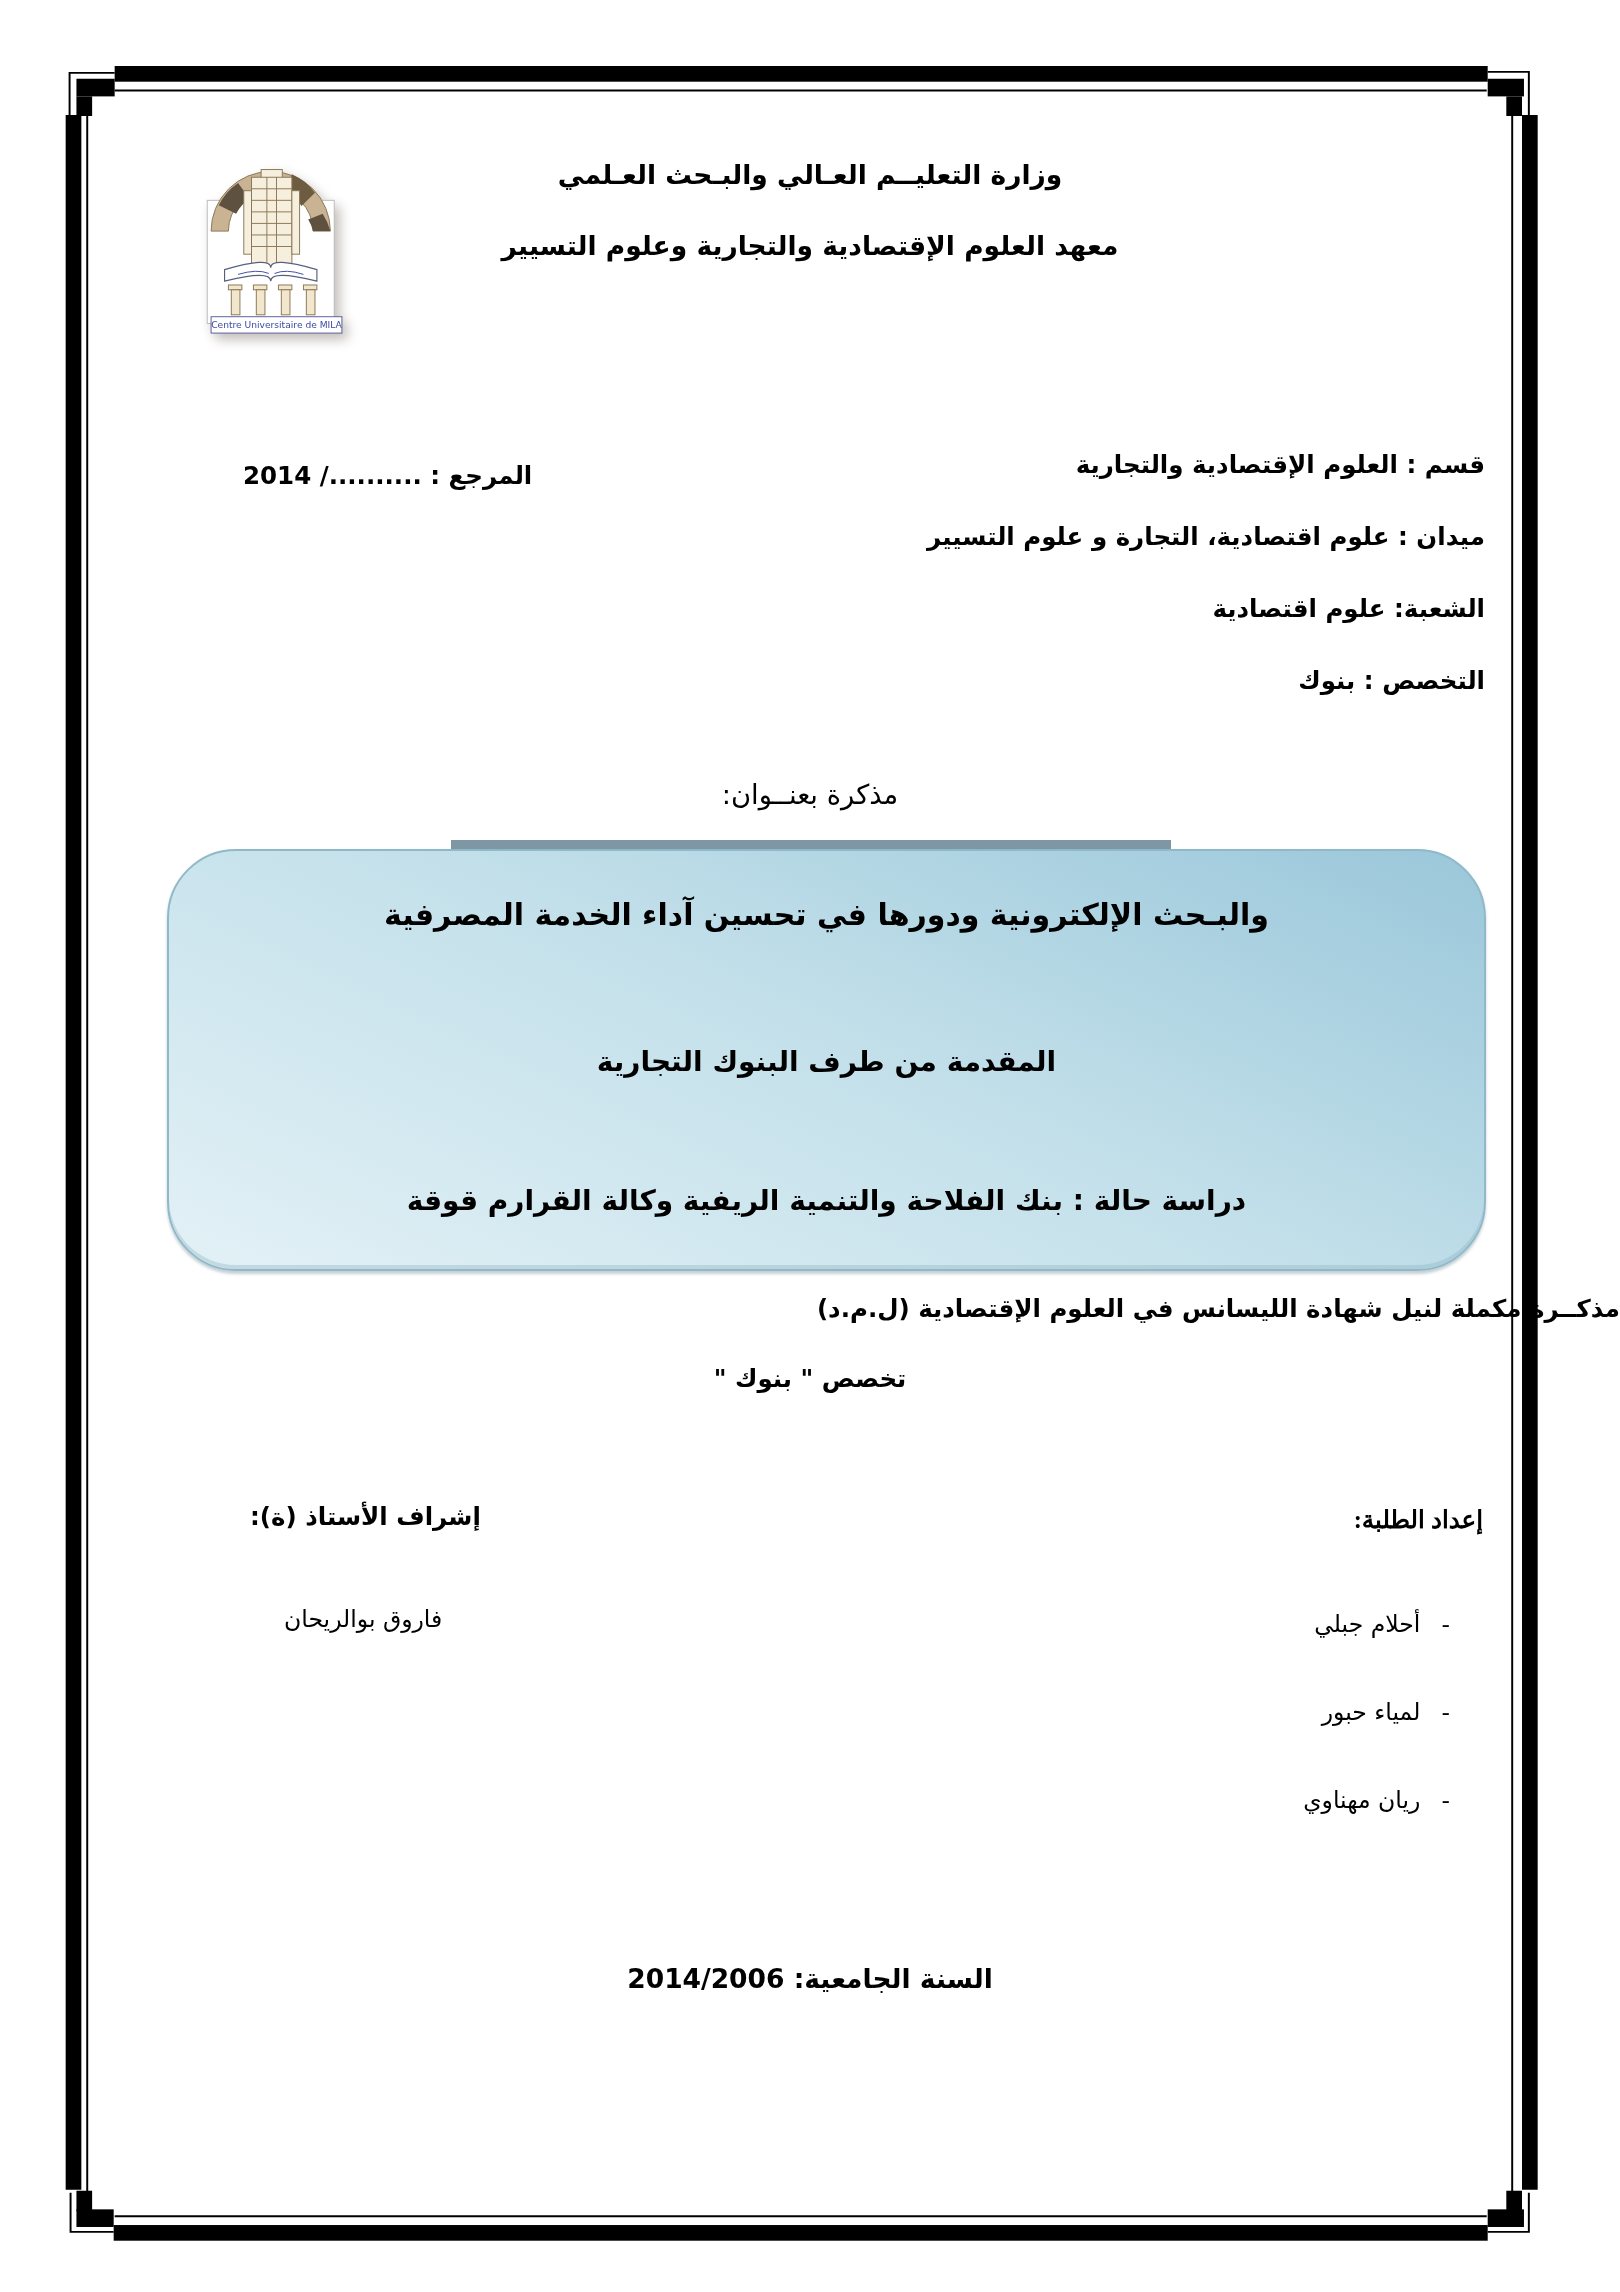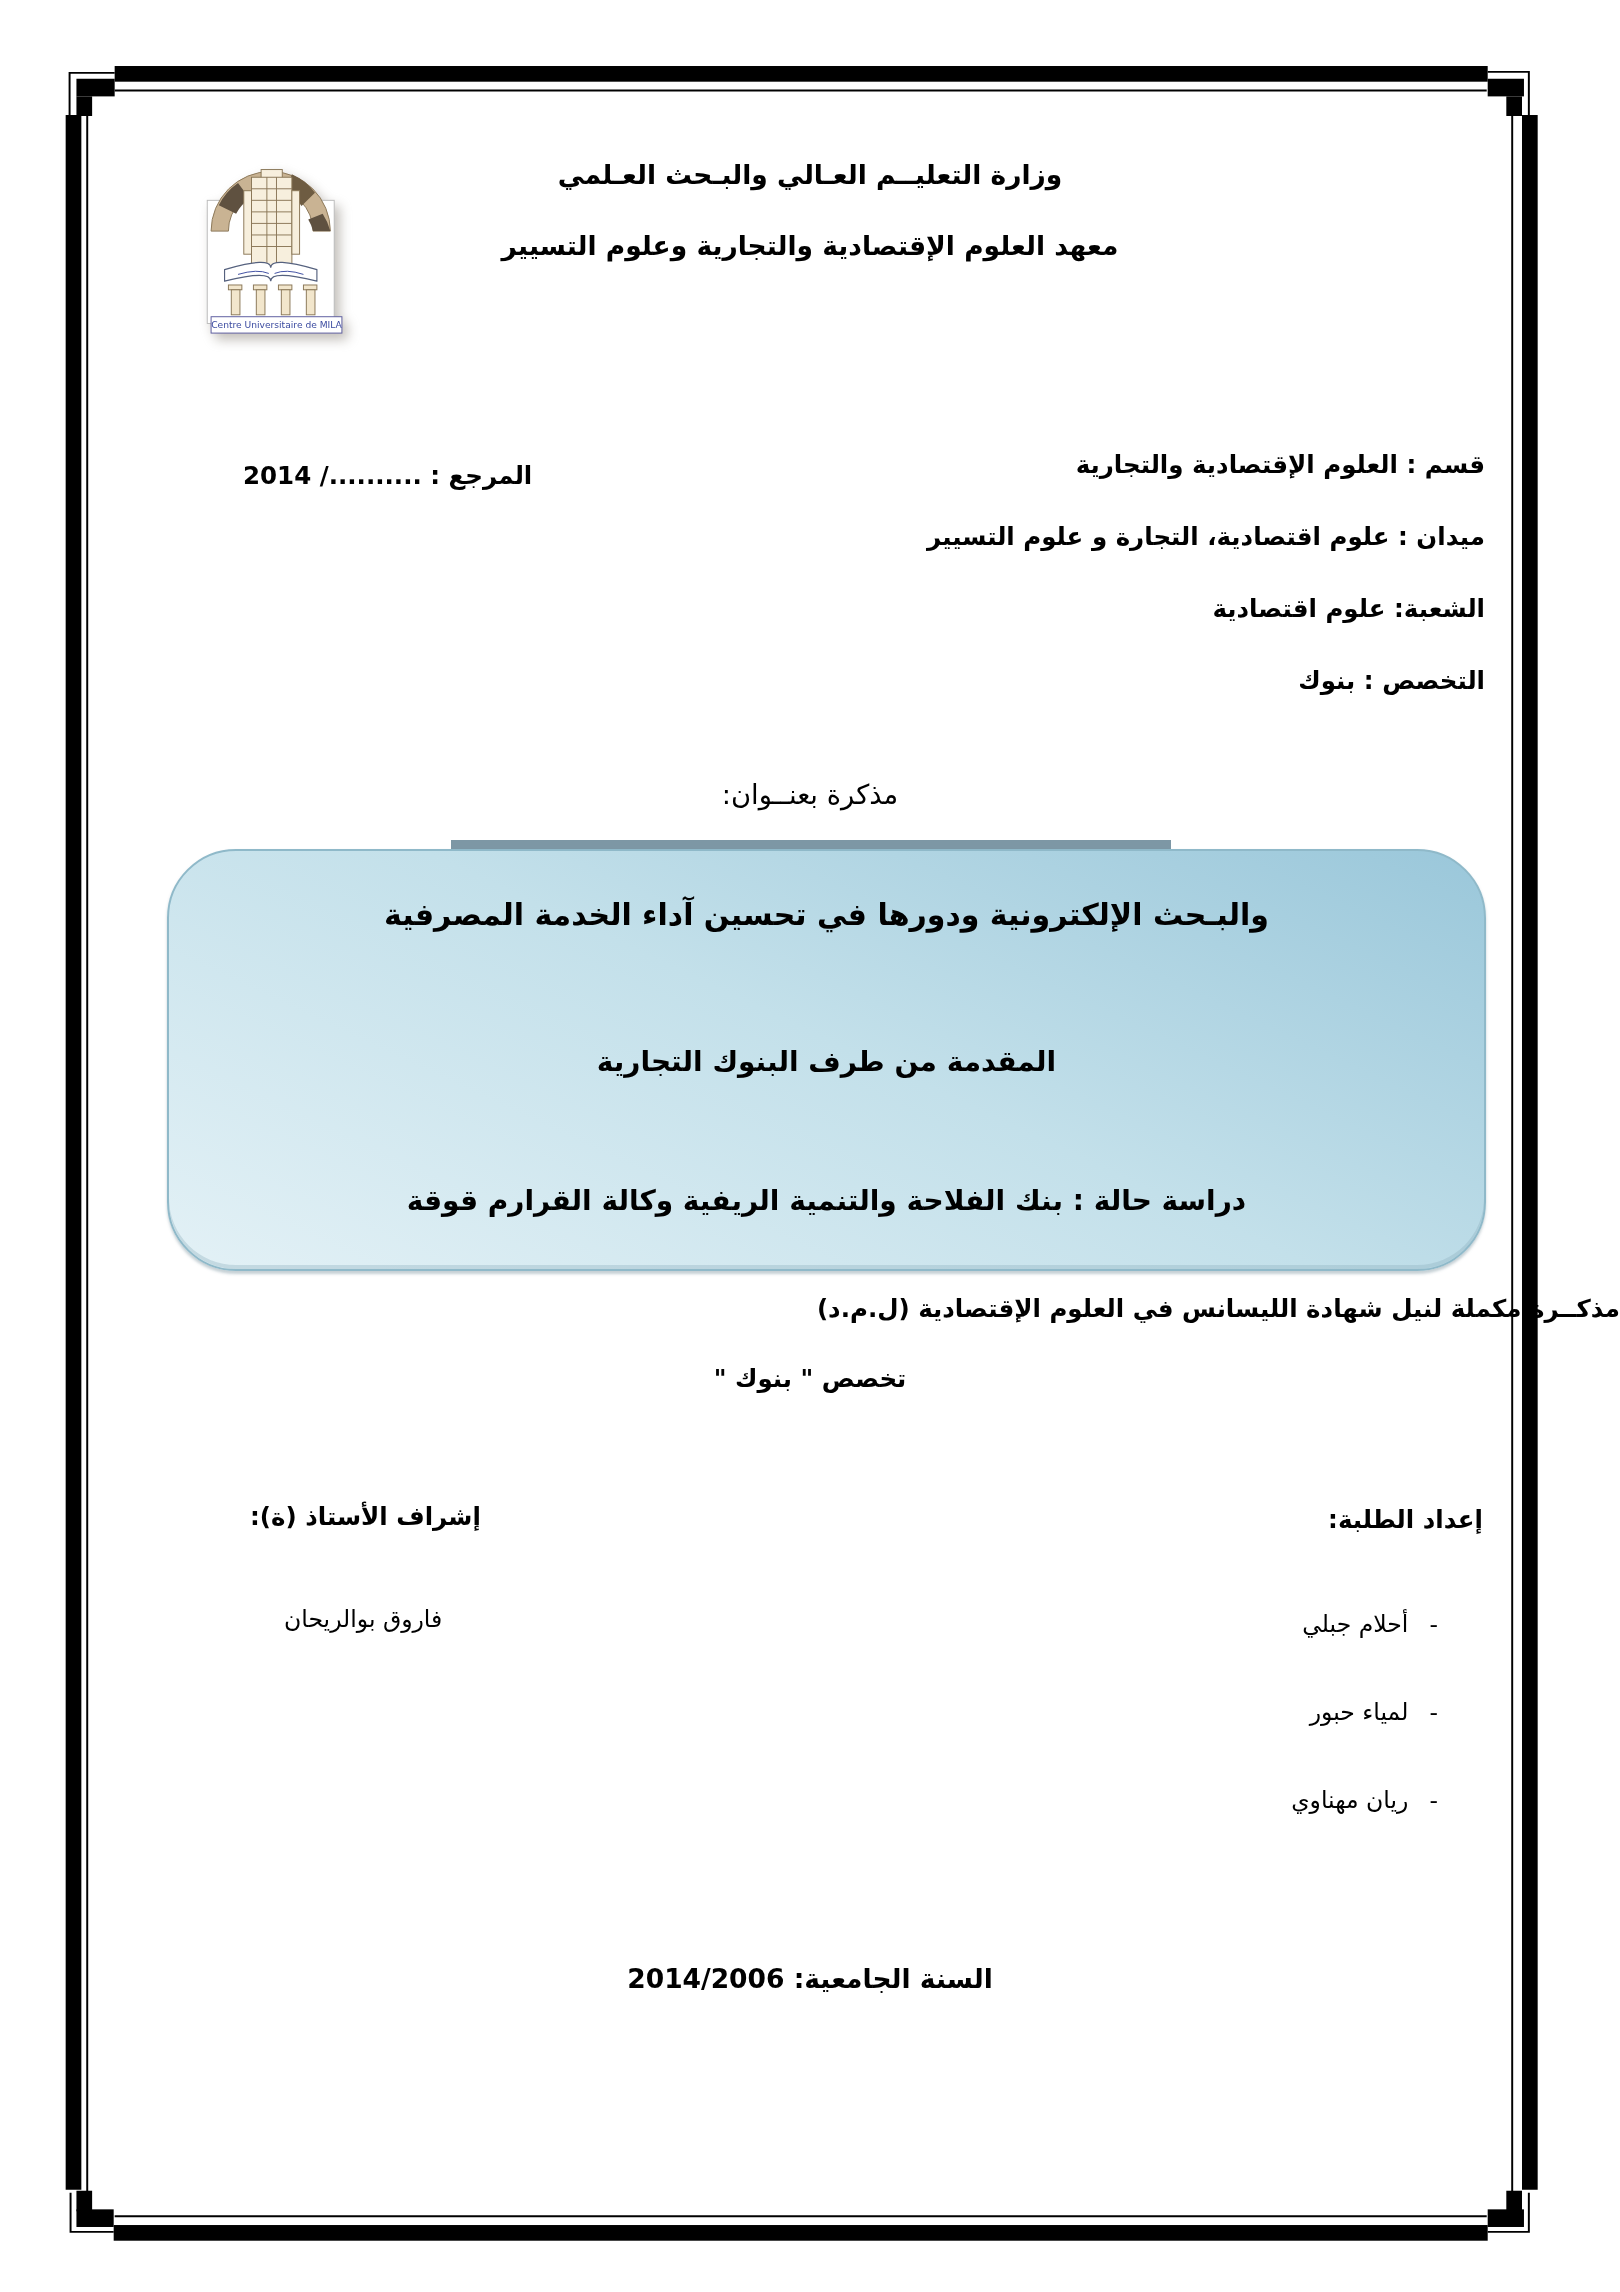--- a/index.html
+++ b/index.html
@@ -38,23 +38,23 @@
     box-shadow:0 2.9px 2.9px rgba(90,120,135,.35), inset 0 -3.9px 0 rgba(140,175,190,.35);
   }
   .title-box .tline{position:absolute;left:0;right:0;text-align:center;font-weight:bold;white-space:nowrap;}
   .title-box .t1{top:46px;font-size:30px;}
   .title-box .t2{top:194px;font-size:28px;}
   .title-box .t3{top:333px;font-size:28px;}
   
   .subtitle1{left:0;right:0;top:1294px;text-align:right;font-size:24.5px;font-weight:bold;}
   .subtitle2{left:0;right:0;top:1364px;text-align:center;font-size:24.5px;font-weight:bold;}
   
-  .students-label{right:137px;top:1505px;font-size:24.5px;font-weight:bold;text-align:right;}
+  .students-label{right:137px;top:1505px;font-size:24.5px;font-weight:bold;text-align:right;font-family:Liberation Serif, serif;}
   .supervisor-label{left:250px;top:1502px;font-size:24.5px;font-weight:bold;text-align:left;}
-  .students{right:182px;top:1580px;text-align:right;}
+  .students{right:170px;top:1580px;text-align:right;}
   .students .srow{font-size:23.5px;font-weight:500;line-height:88px;white-space:nowrap;}
   .students .dash{margin-left:13.7px;}
   .supervisor-name{left:284px;top:1605px;font-size:23.5px;font-weight:500;white-space:nowrap;}
   
   .footer{left:0;right:0;top:1963px;text-align:center;font-size:26.5px;font-weight:bold;}
 </style>
 </head>
 <body>
 
 <div class="page">

